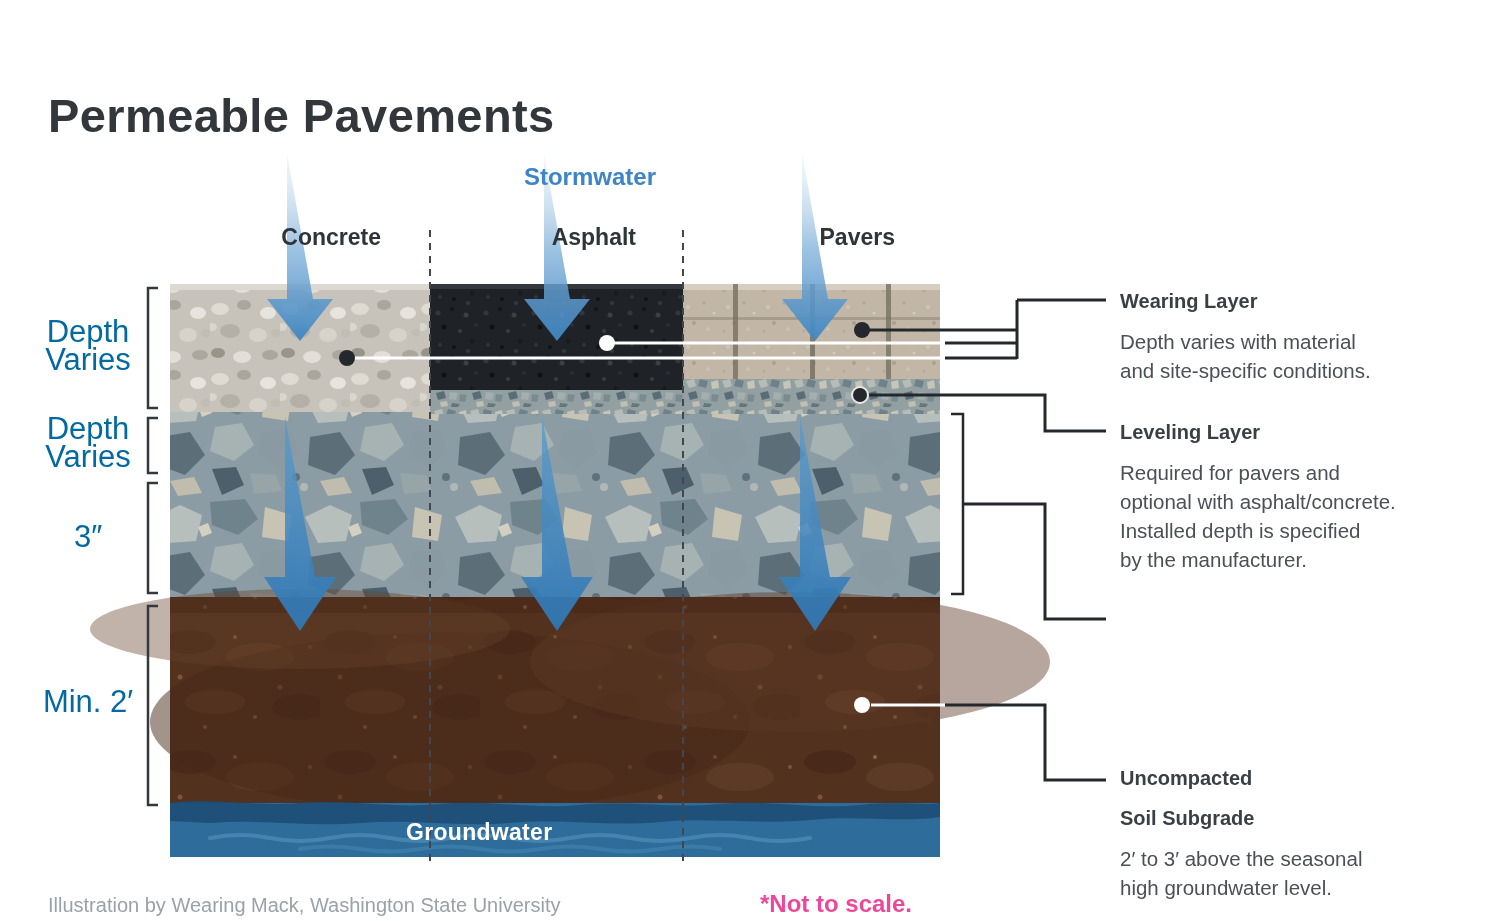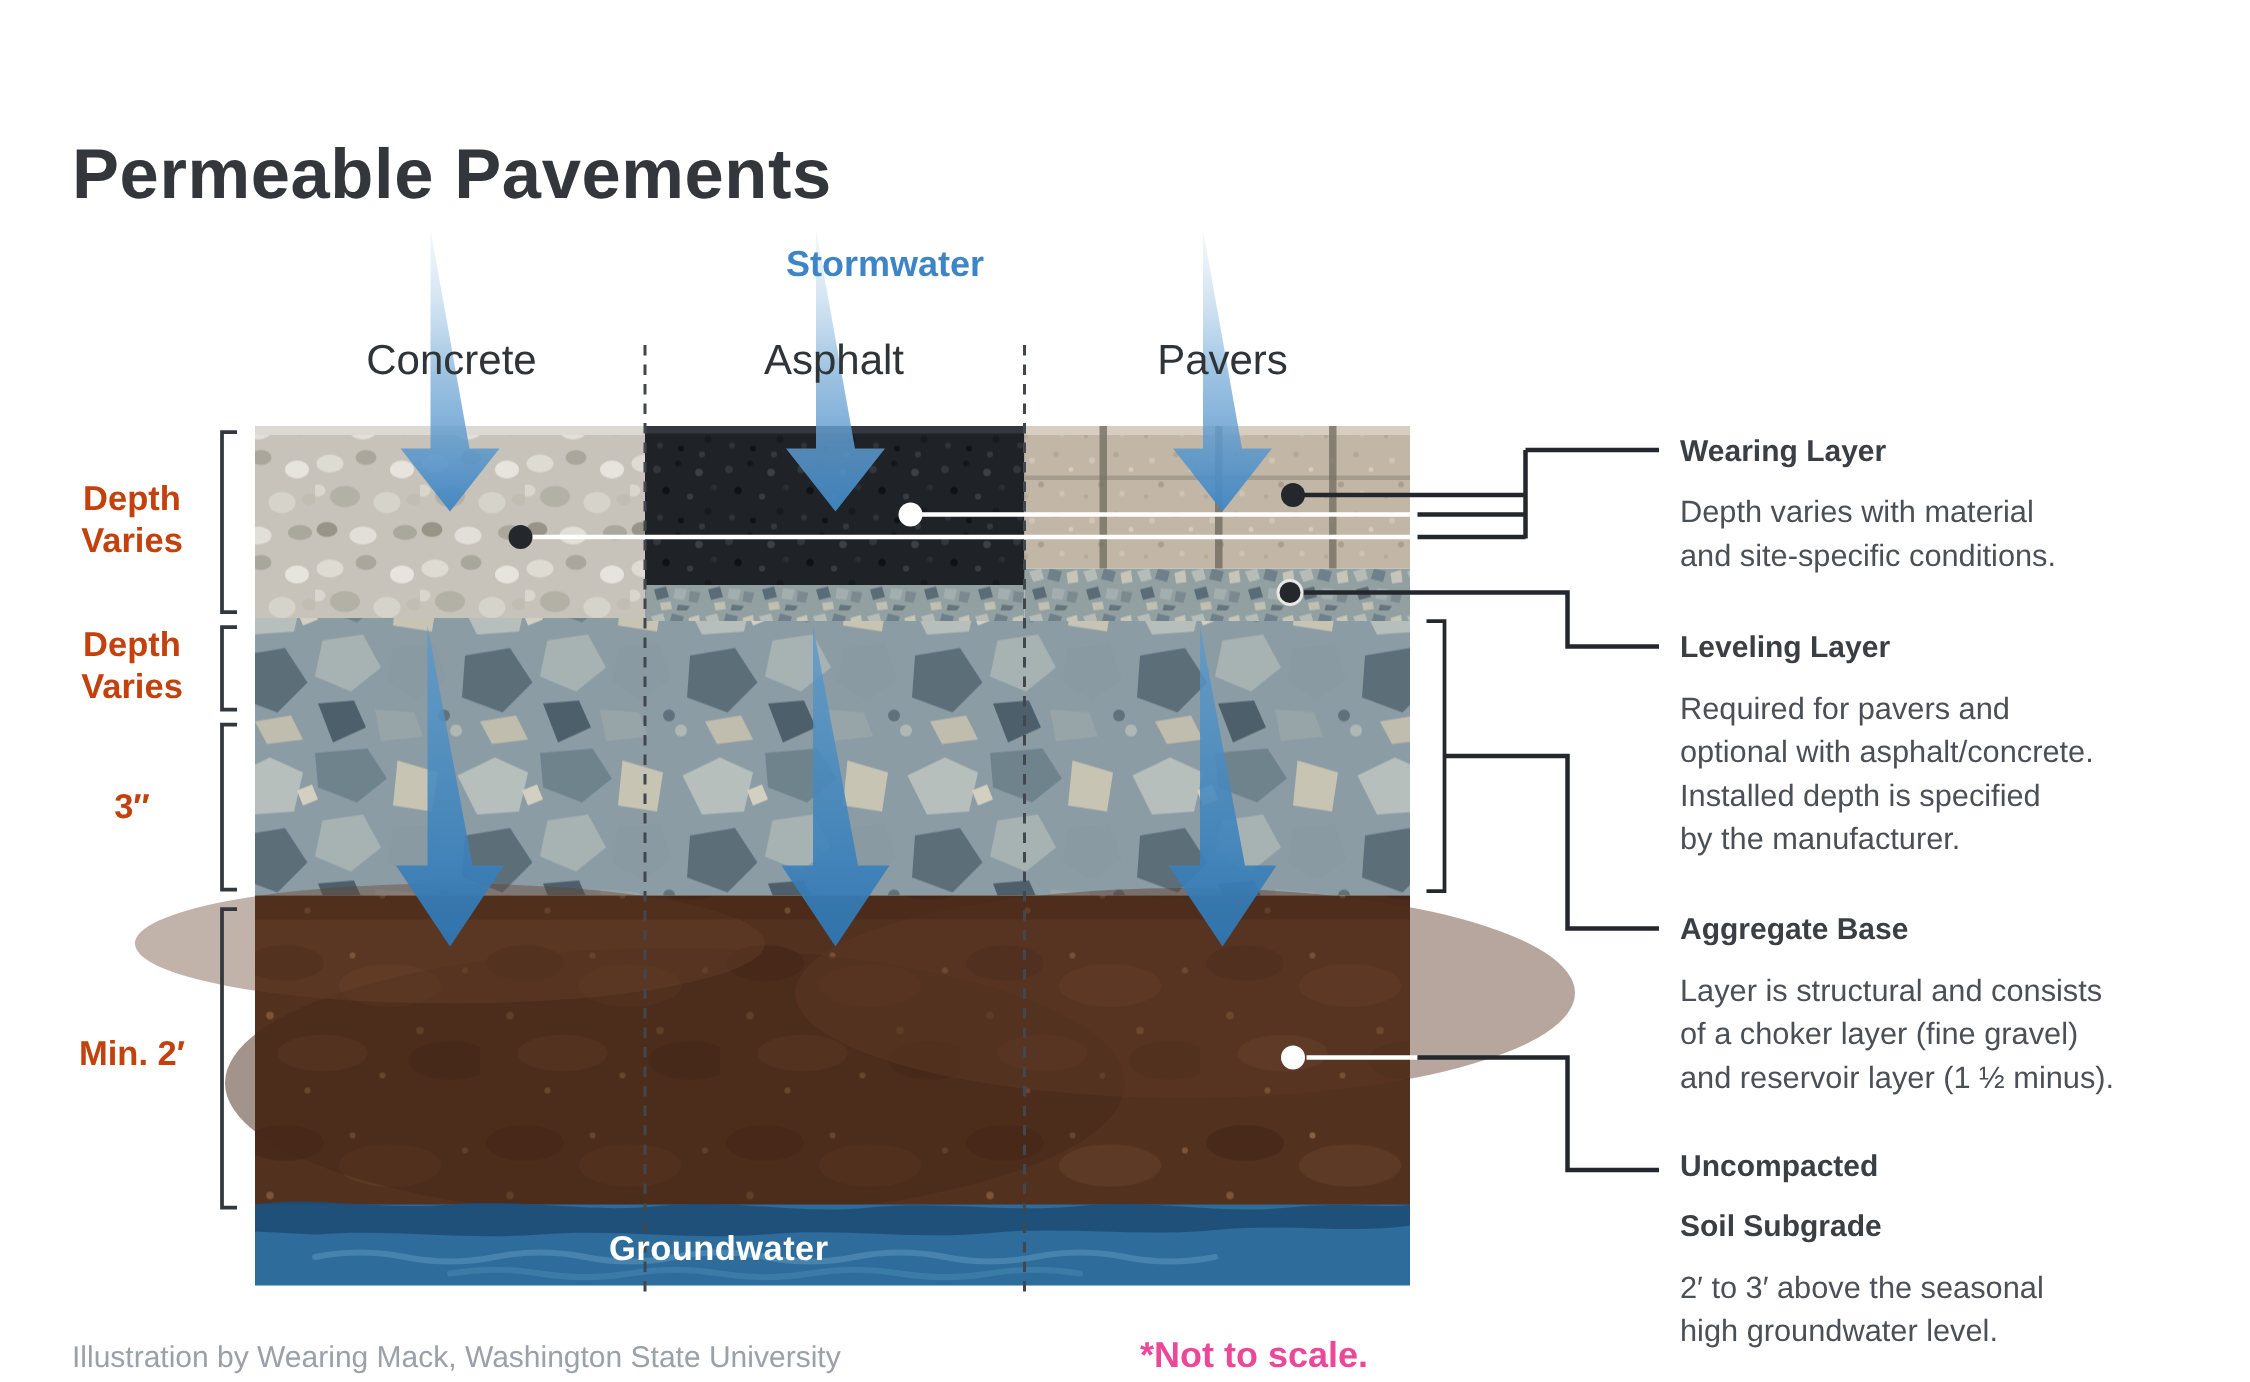--- a/index.html
+++ b/index.html
@@ -10,29 +10,29 @@
   .layer-svg{position:absolute;left:0;top:0;width:1500px;height:921px;}
   .abs{position:absolute;}
   .title{
     left:48px;top:40px;font-size:47px;font-weight:700;color:#33373c;letter-spacing:.4px;
   }
   .stormwater{
     left:456px;top:146px;width:200px;text-align:right;
     font-size:24px;font-weight:700;color:#3d85c6;
   }
   .col-label{
-    top:207px;width:160px;text-align:center;
-    font-size:28px;font-weight:400;color:#2f3438;
+    top:207px;width:160px;text-align:right;
+    font-size:23px;font-weight:700;color:#2f3438;
   }
   .col-concrete{left:221px;}
   .col-asphalt{left:476px;}
   .col-pavers{left:735px;}
   .depth-label{
-    left:18px;width:140px;text-align:center;font-size:23px;color:#c2410c;
-    line-height:28px;white-space:pre-line;font-weight:bold;
+    left:18px;width:140px;text-align:center;font-size:31px;color:#0369a1;
+    line-height:28px;white-space:pre-line;
   }
   .dl1{top:301px;} .dl2{top:398px;} .dl3{top:506px;} .dl4{top:671px;}
   .callout{left:1120px;width:365px;}
   .c1{top:264px;} .c2{top:395px;} .c3{top:583px;} .c4{top:741px;}
   .callout-heading{
     font-size:20px;font-weight:700;color:#3a3f44;line-height:40px;white-space:pre-line;
   }
   .callout-body{
     margin-top:6px;font-size:20.5px;color:#4b5056;line-height:29px;white-space:pre-line;
   }
@@ -251,26 +251,20 @@
     <div class="callout-body">Depth varies with material
 and site-specific conditions.</div>
   </div>
   <div class="abs callout c2">
     <div class="callout-heading">Leveling Layer</div>
     <div class="callout-body">Required for pavers and
 optional with asphalt/concrete.
 Installed depth is specified
 by the manufacturer.</div>
   </div>
-  <div class="abs callout c3">
-    <div class="callout-heading">Aggregate Base</div>
-    <div class="callout-body">Layer is structural and consists
-of a choker layer (fine gravel)
-and reservoir layer (1 ½ minus).</div>
-  </div>
   <div class="abs callout c4">
     <div class="callout-heading">Uncompacted
 Soil Subgrade</div>
     <div class="callout-body">2′ to 3′ above the seasonal
 high groundwater level.</div>
   </div>
 
   <div class="abs groundwater">Groundwater</div>
 
   <div class="abs credit">Illustration by Wearing Mack, Washington State University</div>

